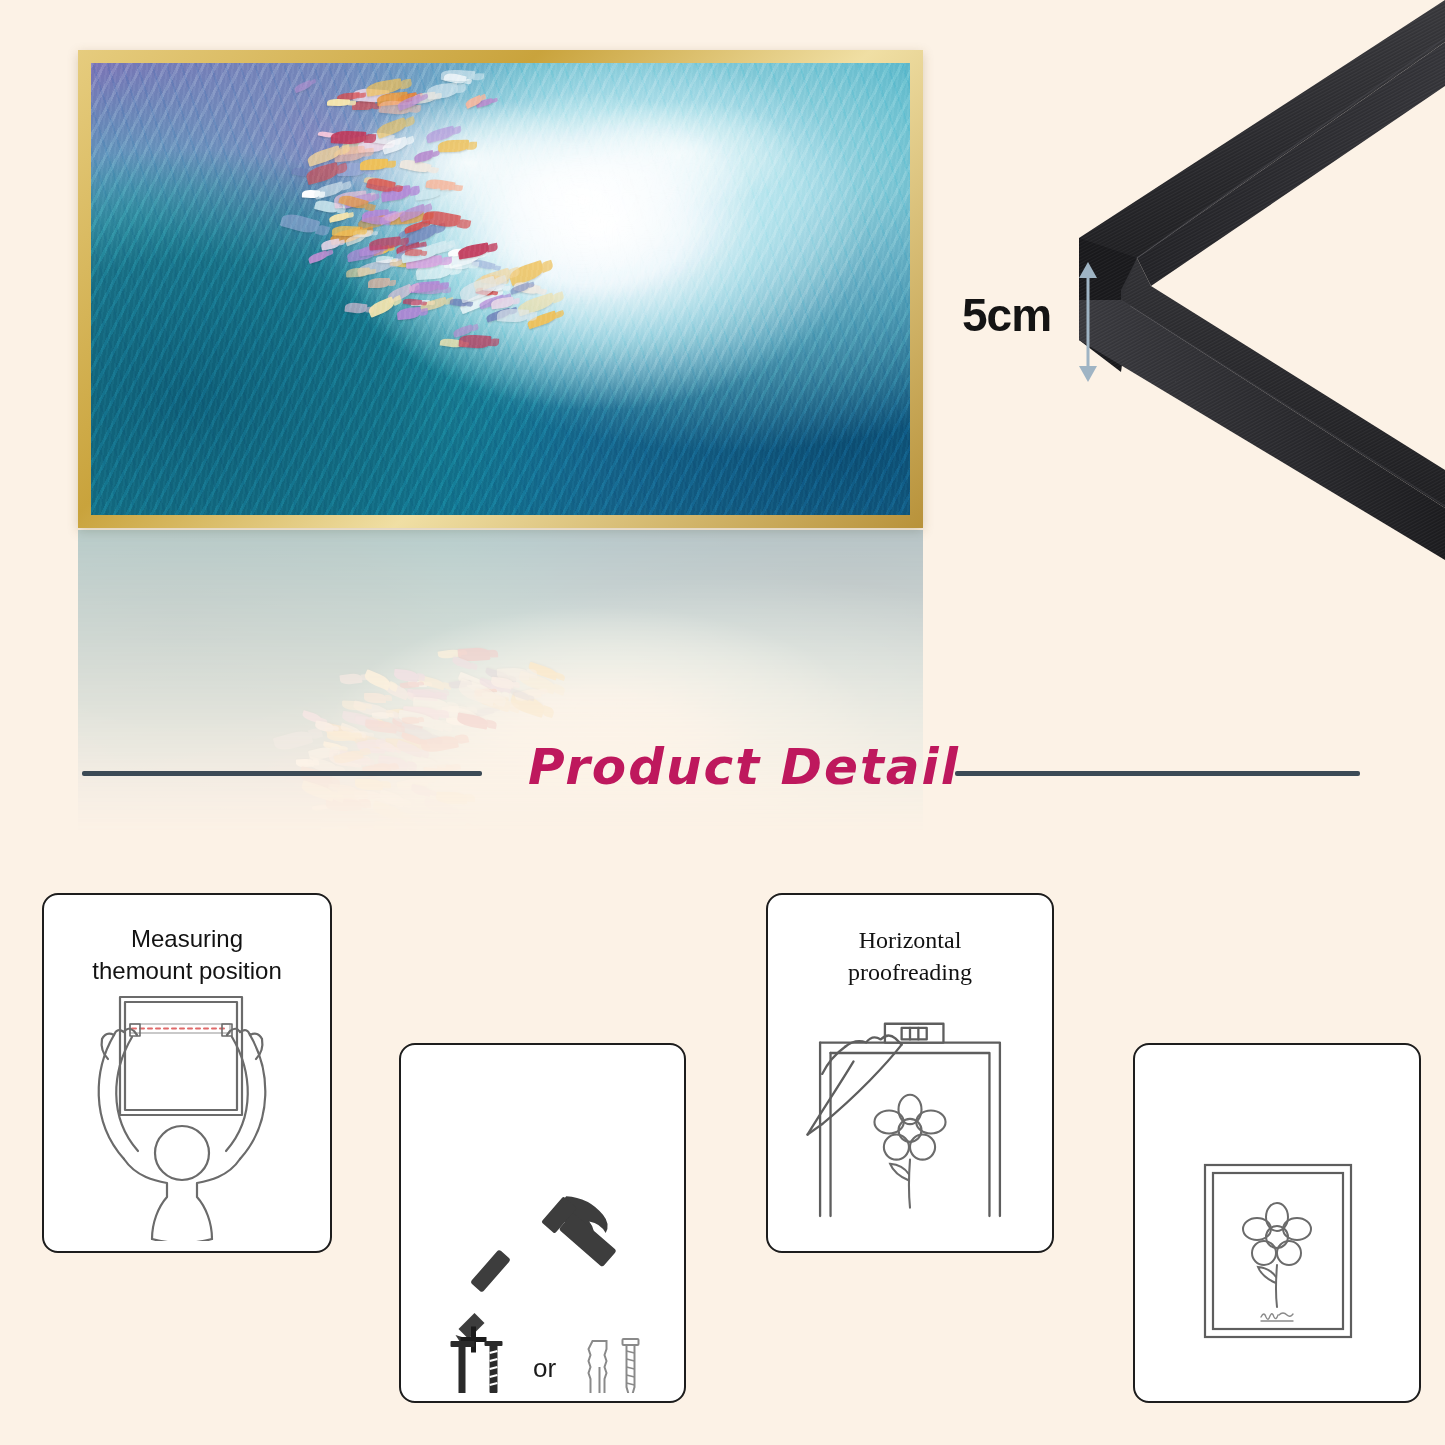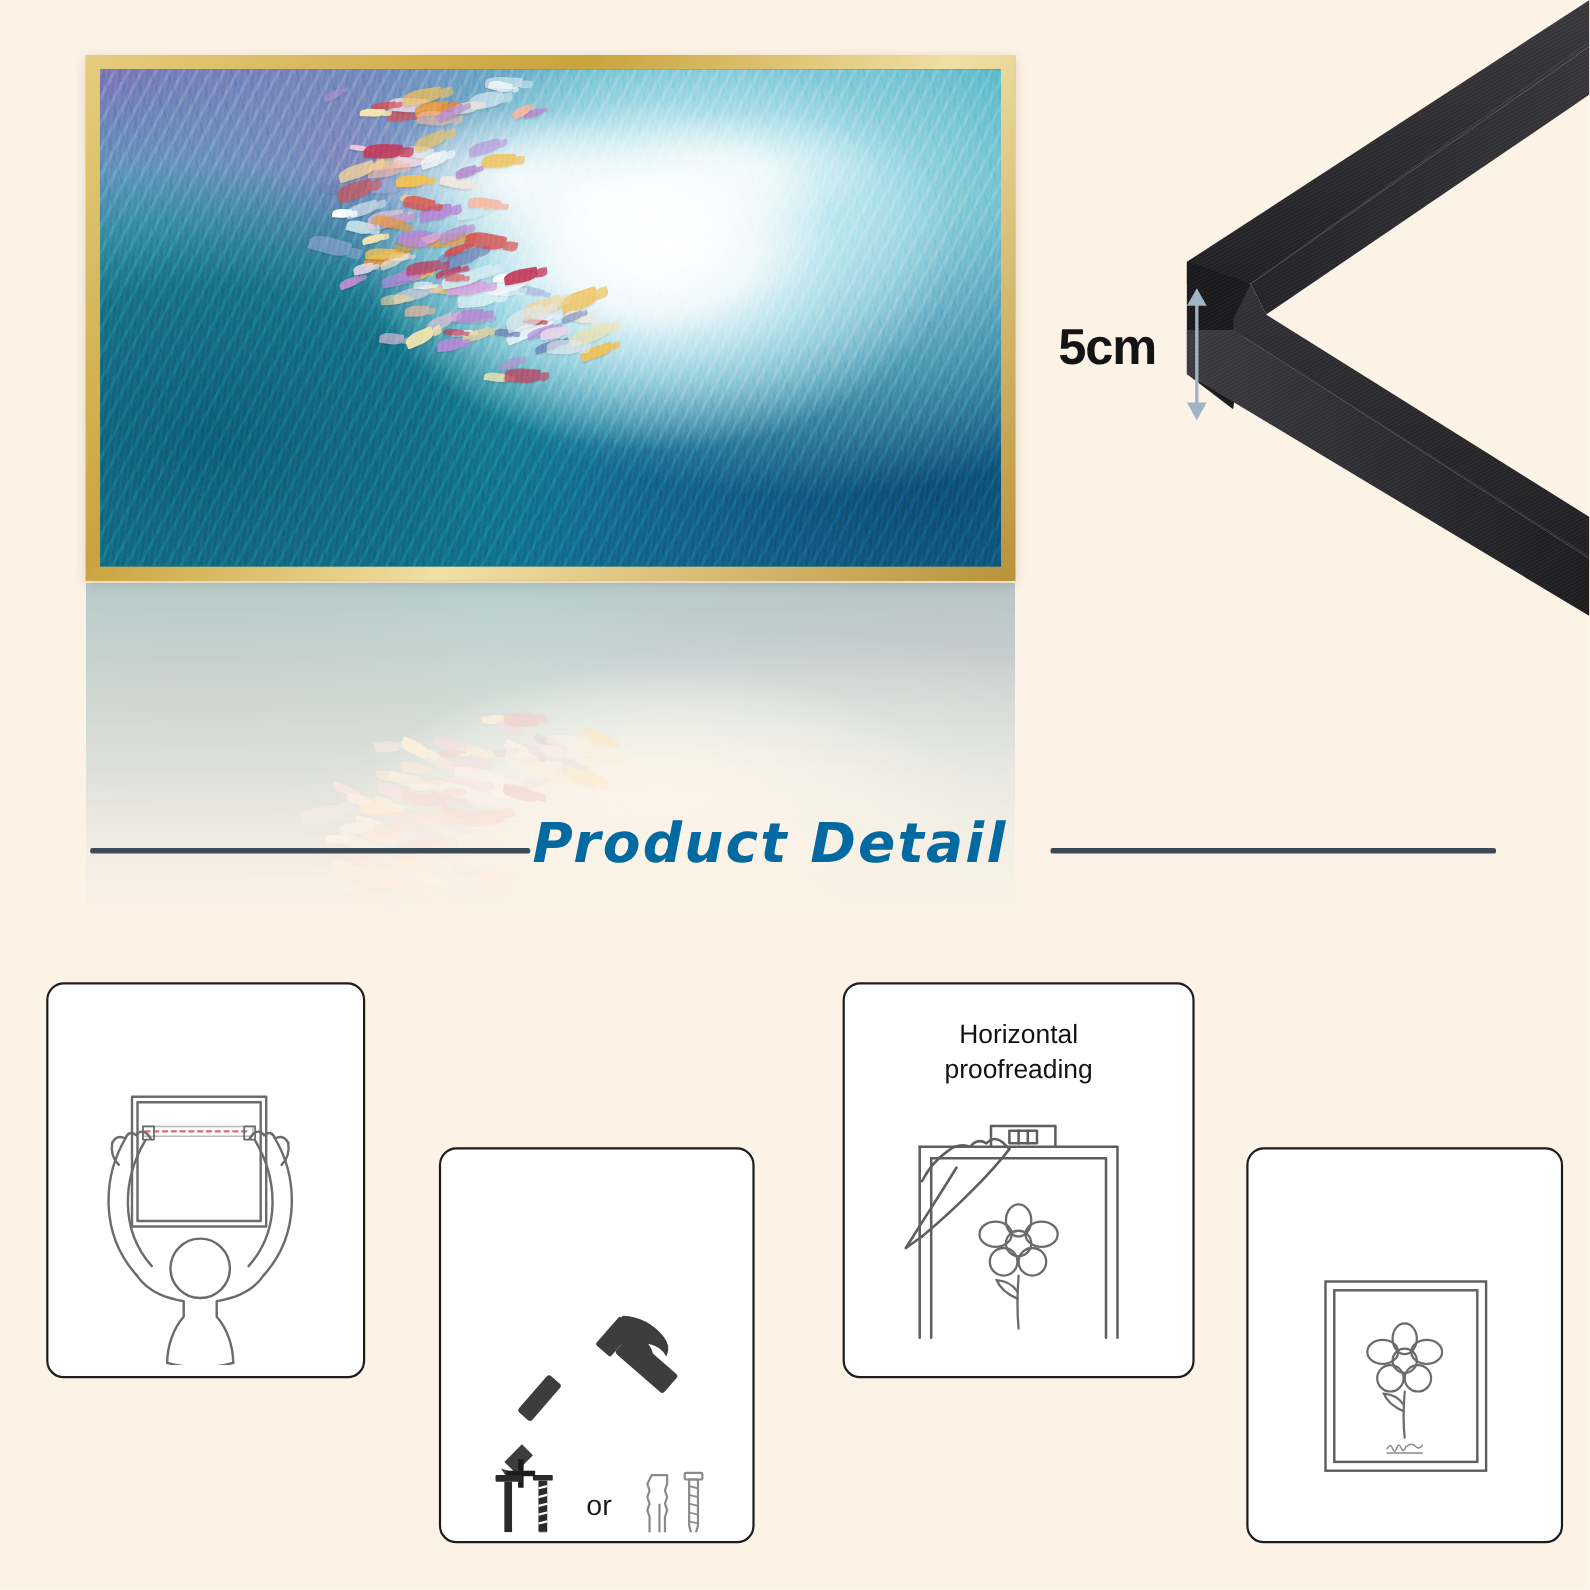--- a/index.html
+++ b/index.html
@@ -76,40 +76,40 @@
   #dimension-label{
     position:absolute;left:0;top:26px;font-size:46px;font-weight:bold;color:#141414;
     letter-spacing:-1px;white-space:nowrap;
   }
 
   
   #section-heading{position:absolute;left:0;top:738px;width:1445px;height:80px;}
   #heading-rule-left{position:absolute;left:82px;top:33px;width:400px;height:5px;background:#3c4a55;border-radius:2px;}
   #heading-rule-right{position:absolute;left:955px;top:33px;width:405px;height:5px;background:#3c4a55;border-radius:2px;}
   #heading-text{
-    position:absolute;left:480px;top:0;width:440px;text-align:center;
+    position:absolute;left:524px;top:0;width:440px;text-align:center;
     font-family:"DejaVu Sans", sans-serif;
-    font-size:50px;font-weight:bold;font-style:italic;color:#0369a1;
+    font-size:50px;font-weight:bold;font-style:italic;color:#be185d;
     letter-spacing:2px;
   }
 
   
   .card{
     position:absolute;background:#ffffff;border:2.5px solid #1d1d1d;border-radius:16px;
     box-sizing:border-box;overflow:hidden;
   }
   .card-title{
     position:absolute;left:0;right:0;text-align:center;
     font-size:24px;line-height:1.32;color:#121212;font-weight:normal;
     padding:0 12px;box-sizing:border-box;
   }
   .card-art{position:absolute;left:0;right:0;}
   #card-measure{left:42px;top:893px;width:290px;height:360px;}
   #card-nail{left:399px;top:1043px;width:287px;height:360px;}
-  #card-level{left:766px;top:893px;width:320px;height:360px;}
+  #card-level{left:766px;top:893px;width:288px;height:360px;font-family:Liberation Serif, serif;}
   #card-done{left:1133px;top:1043px;width:288px;height:360px;}
   #card-measure .card-title{top:28px;}
   #card-nail .card-title{top:30px;}
   #card-level .card-title{top:30px;}
   #card-done .card-title{top:32px;}
   #card-measure .card-art{top:96px;height:250px;}
   #card-nail .card-art{top:108px;height:240px;}
   #card-level .card-art{top:112px;height:230px;}
   #card-done .card-art{top:106px;height:240px;}
 </style>
@@ -421,20 +421,23 @@
   </svg>
 </div>
 
 <div id="section-heading">
   <div id="heading-rule-left"></div>
   <div id="heading-text">Product Detail</div>
   <div id="heading-rule-right"></div>
 </div>
 
 <div class="card" id="card-measure">
+  <div class="card-title">
+    <span>Measuring</span><br><span>themount position</span>
+  </div>
   <div class="card-art">
     <svg width="100%" height="100%" viewBox="0 0 230 250" preserveAspectRatio="xMidYMid meet">
       <g fill="none" stroke="#6b6b6b" stroke-width="2.2" stroke-linejoin="round" stroke-linecap="round">
 
         <rect x="48" y="6" width="122" height="118"></rect>
         <rect x="53" y="11" width="112" height="108"></rect>
 
         <rect x="58" y="33" width="100" height="9" stroke="#b8b8b8" stroke-width="1.4"></rect>
         <line x1="60" y1="37.5" x2="156" y2="37.5" stroke="#e06a6a" stroke-width="2" stroke-dasharray="4 4"></line>
 

